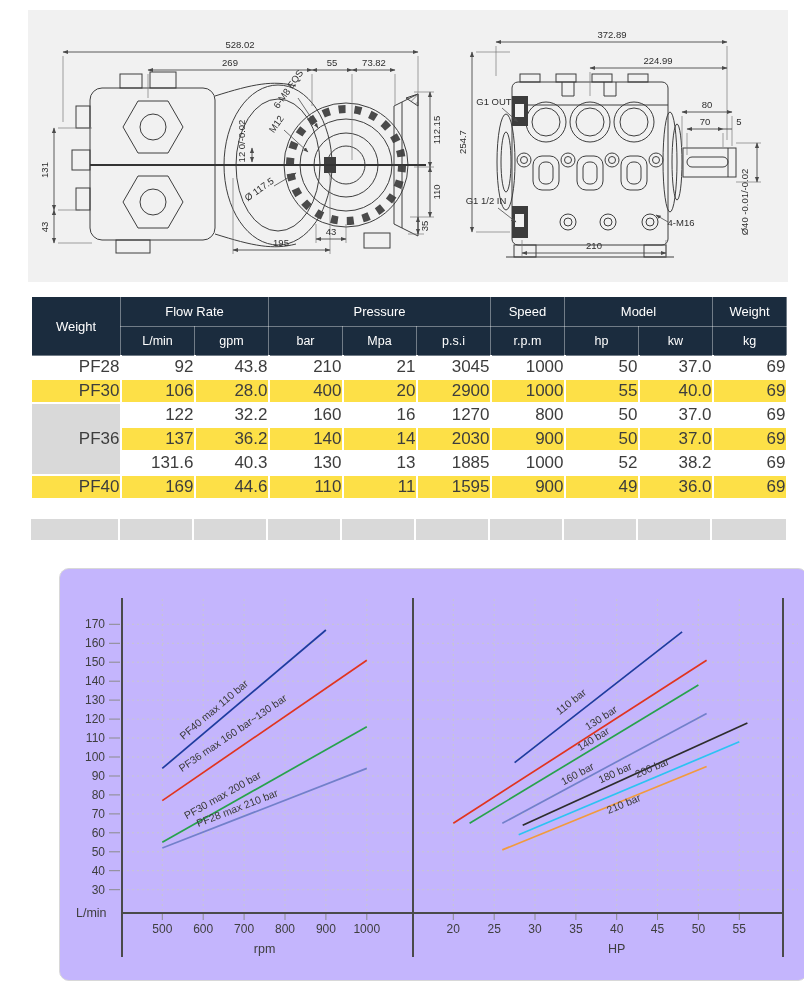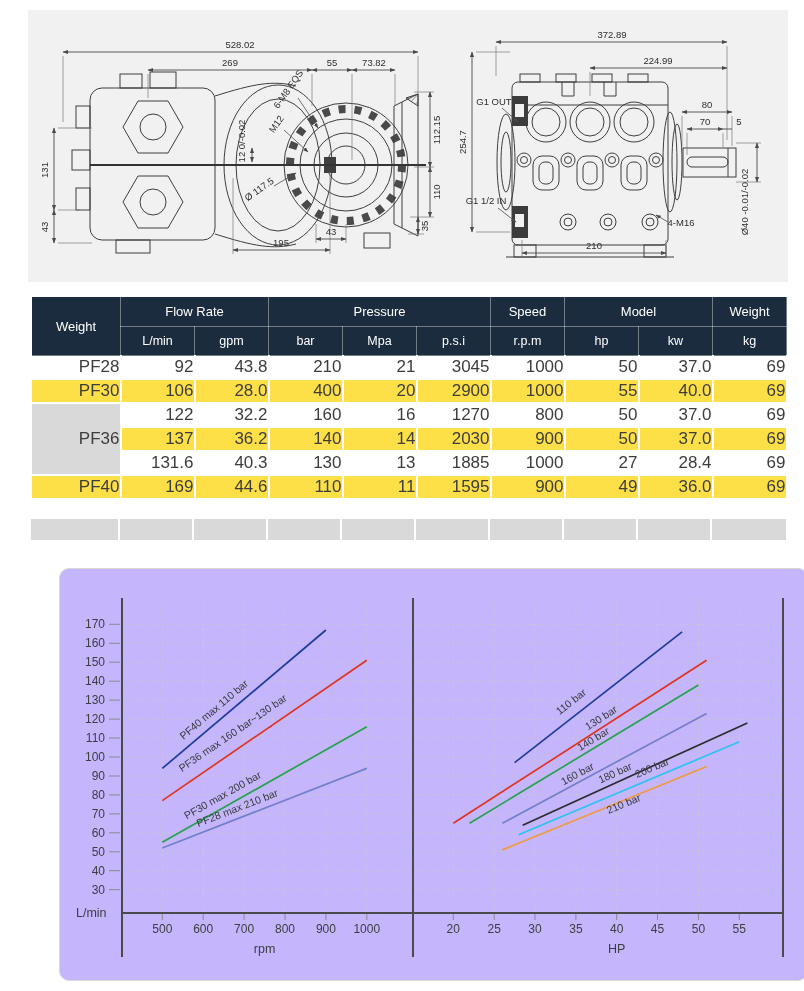--- a/index.html
+++ b/index.html
@@ -323,22 +323,22 @@
           <td>37.0</td>
           <td>69</td>
         </tr>
         <tr class="white">
           <td>131.6</td>
           <td>40.3</td>
           <td>130</td>
           <td>13</td>
           <td>1885</td>
           <td>1000</td>
-          <td>27</td>
-          <td>28.4</td>
+          <td>52</td>
+          <td>38.2</td>
           <td>69</td>
         </tr>
         <tr class="gray">
           <td rowspan="1">PF40</td>
           <td>169</td>
           <td>44.6</td>
           <td>110</td>
           <td>11</td>
           <td>1595</td>
           <td>900</td>

